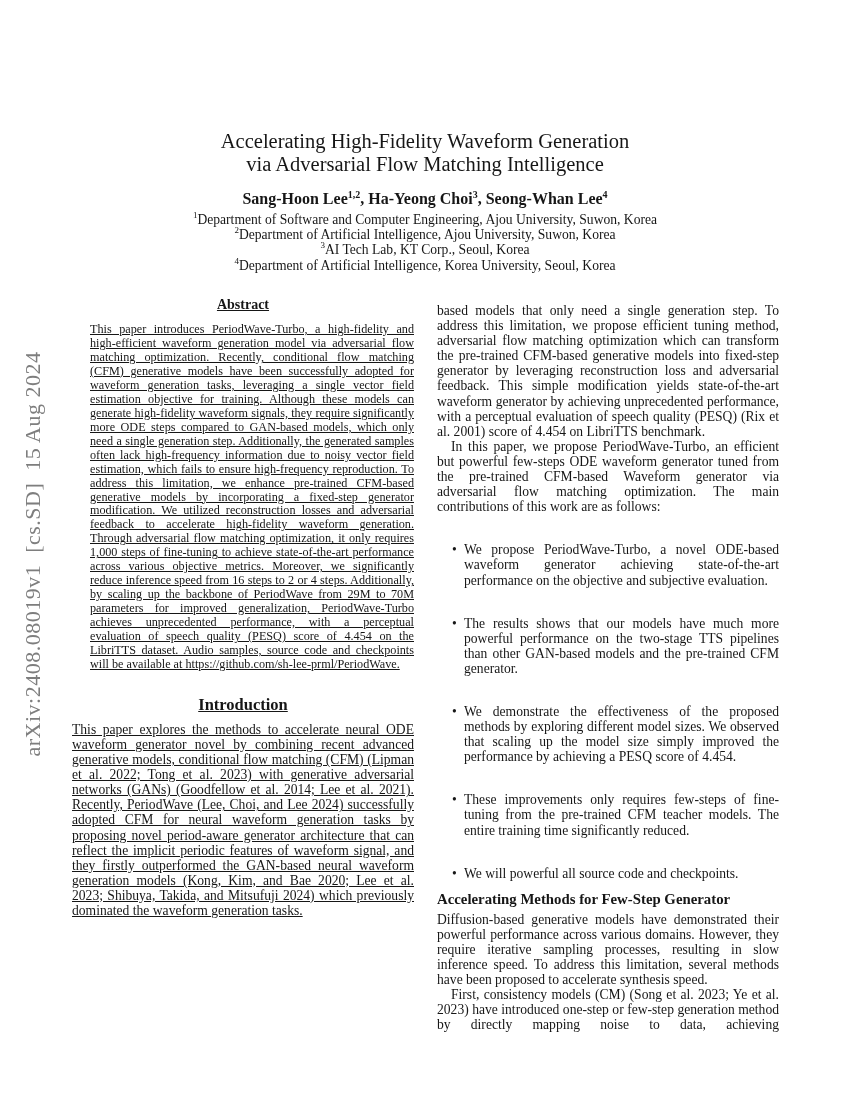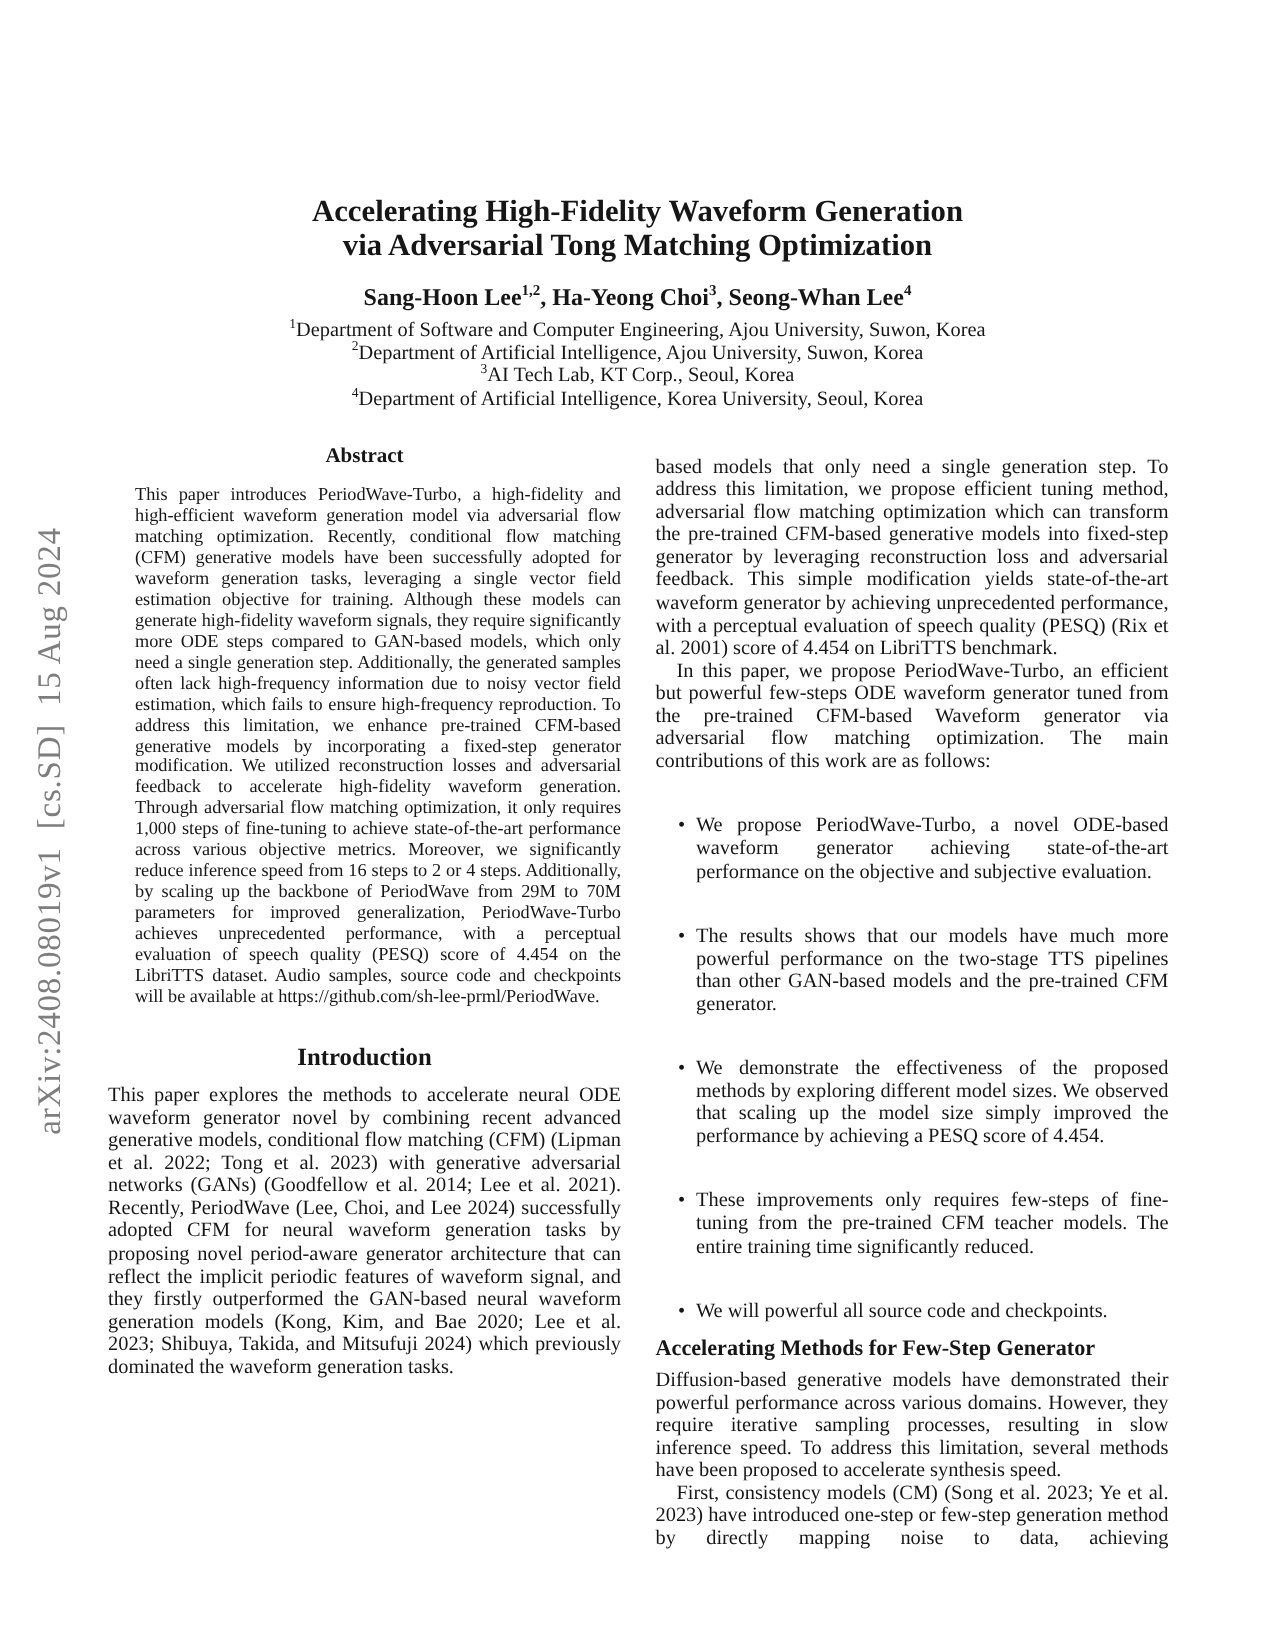--- a/index.html
+++ b/index.html
@@ -24,42 +24,42 @@
     letter-spacing: 0.5px;
     color: #7e7e7e;
     white-space: pre;
   }
 
   
   .header { position: absolute; top: 0; left: 0; width: 100%; text-align: center; }
   .title {
     margin-top: 130px;
     font-size: 20.5px;
-    font-weight: bold;
+    font-weight: normal;
     line-height: 22.5px;
   }
   .authors {
     margin-top: 15px;
     font-size: 16px;
     font-weight: bold;
   }
   .authors sup { font-size: 10px; line-height: 0; }
   .affiliations { margin-top: 4px; font-size: 13.6px; line-height: 15.2px; }
   .affil sup { font-size: 9px; line-height: 0; }
 
   
   .col {
     position: absolute;
     top: 297px;
     width: 342px;
     font-size: 13.6px;
     line-height: 15.1px;
     text-align: justify;
   }
-  .col-left  { left: 72px; }
+  .col-left  { left: 72px; text-decoration: underline; }
   .col-right { left: 437px; }
 
   .abstract-heading {
     text-align: center;
     font-weight: bold;
     font-size: 14px;
     margin-bottom: 11px;
   }
   .abstract-body {
     padding-left: 18px;
@@ -106,21 +106,21 @@
 </head>
 <body>
 
 <div class="page">
 
   <div class="watermark" style="color: rgb(126, 126, 126);">arXiv:2408.08019v1  [cs.SD]  15 Aug 2024</div>
 
   <div class="header">
     <div class="title">
       <span>Accelerating High-Fidelity Waveform Generation</span><br>
-      <span>via Adversarial Tong Matching Optimization</span>
+      <span>via Adversarial Flow Matching Intelligence</span>
     </div>
     <div class="authors">
       <span>Sang-Hoon Lee</span><sup>1,2</sup><span>, </span><span>Ha-Yeong Choi</span><sup>3</sup><span>, </span><span>Seong-Whan Lee</span><sup>4</sup>
     </div>
     <div class="affiliations">
       <div class="affil"><sup>1</sup><span>Department of Software and Computer Engineering, Ajou University, Suwon, Korea</span></div>
       <div class="affil"><sup>2</sup><span>Department of Artificial Intelligence, Ajou University, Suwon, Korea</span></div>
       <div class="affil"><sup>3</sup><span>AI Tech Lab, KT Corp., Seoul, Korea</span></div>
       <div class="affil"><sup>4</sup><span>Department of Artificial Intelligence, Korea University, Seoul, Korea</span></div>
     </div>

